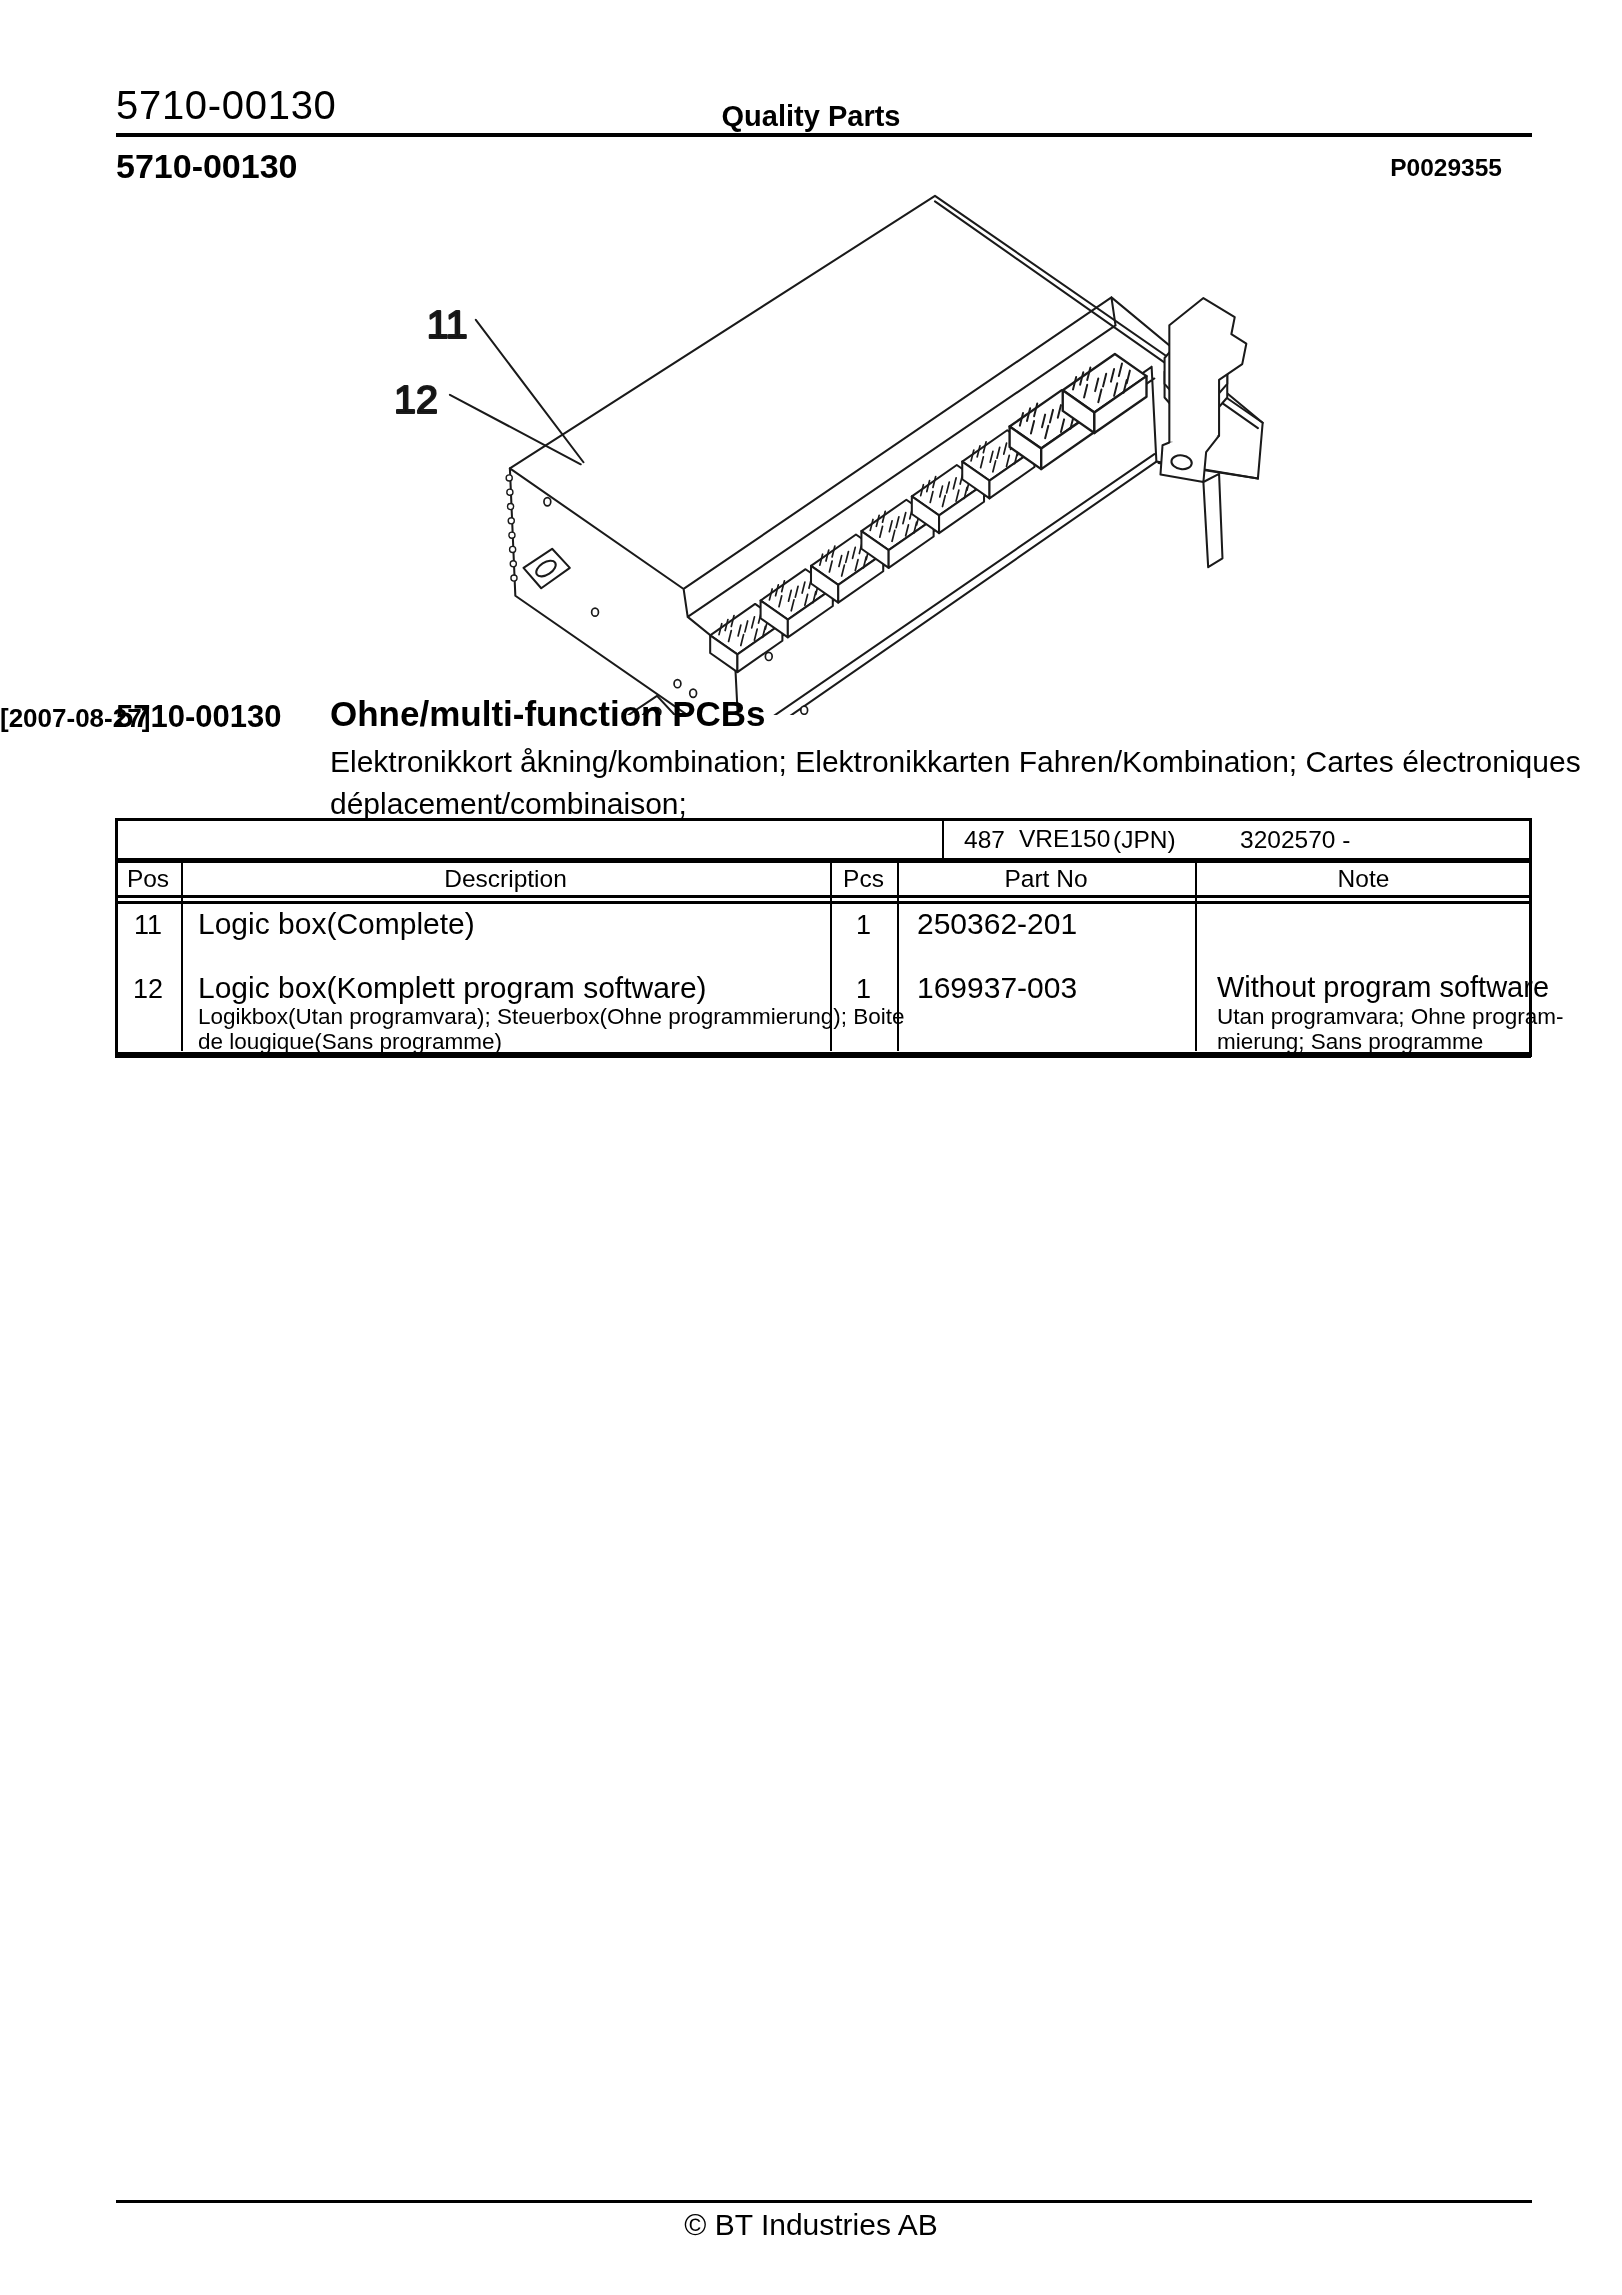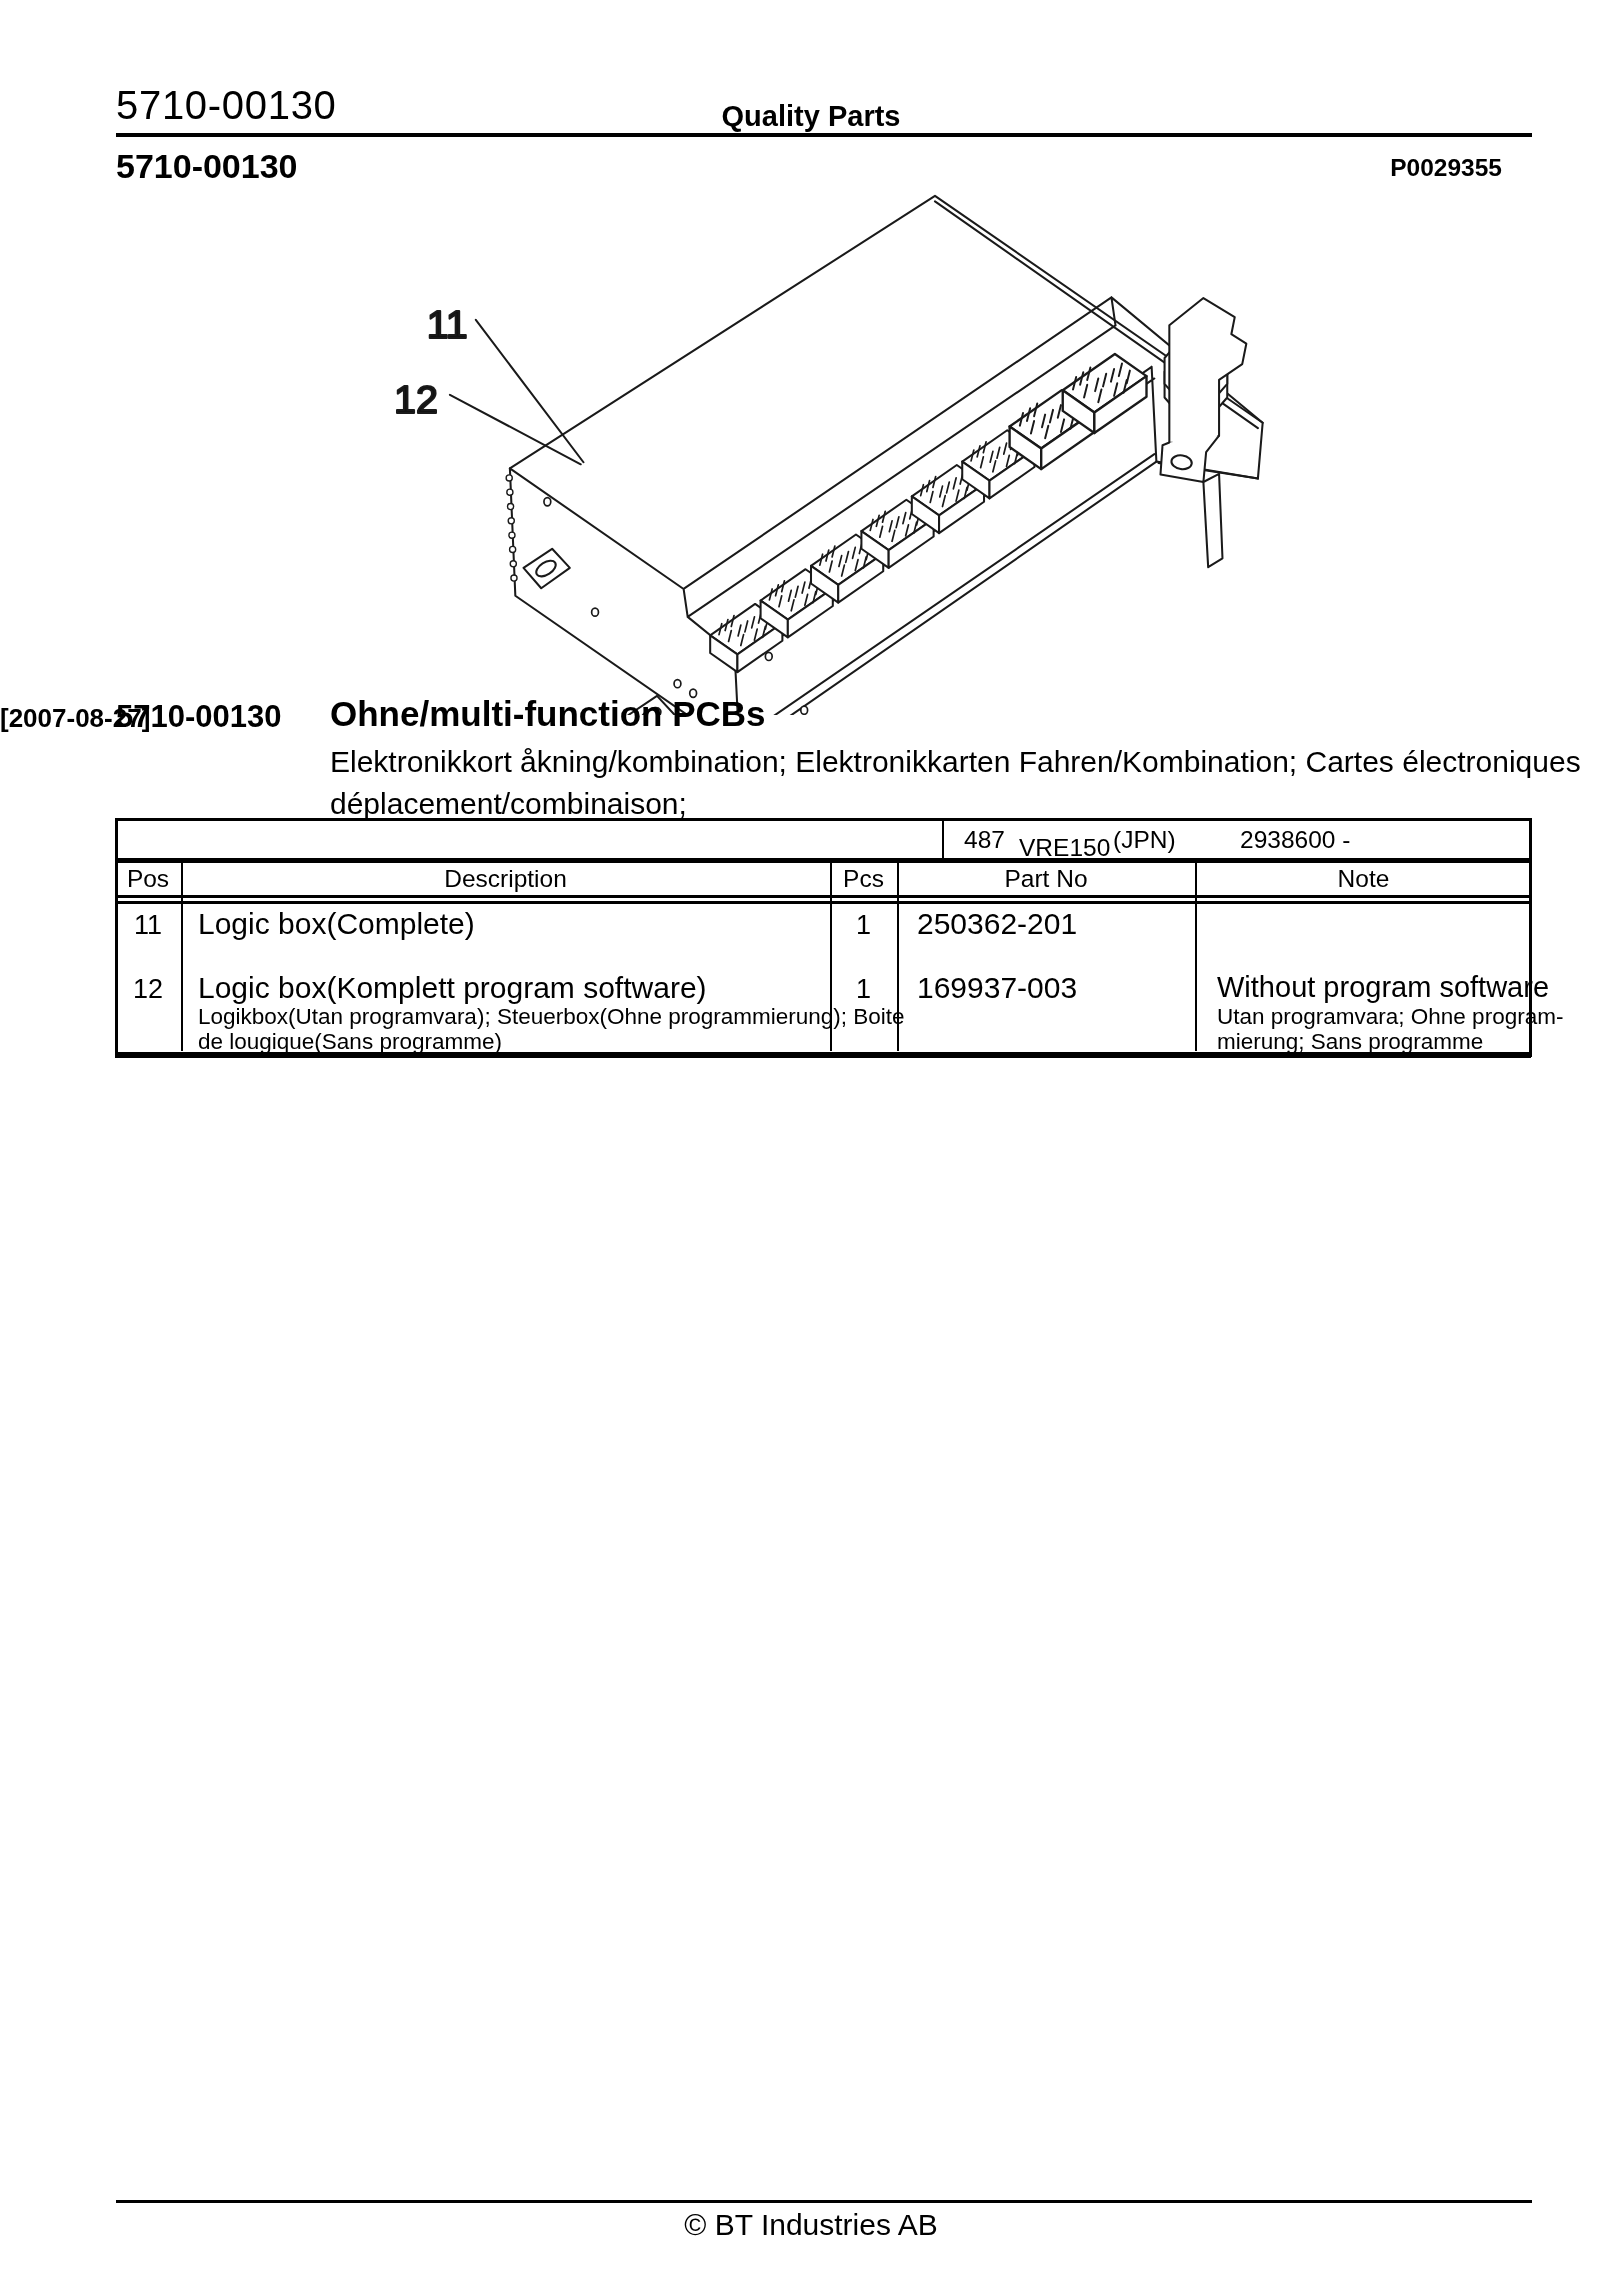--- a/index.html
+++ b/index.html
@@ -171,23 +171,23 @@
 
   <div class="vline" style="left:0;top:0;width:2.7px;height:239px;"></div>
   <div class="vline" style="left:1414px;top:0;width:2.7px;height:239px;"></div>
   <div class="vline" style="left:827px;top:2.7px;width:2px;height:37px;"></div>
   <div class="vline" style="left:66px;top:44px;width:2px;height:189px;"></div>
   <div class="vline" style="left:715px;top:44px;width:2px;height:189px;"></div>
   <div class="vline" style="left:782px;top:44px;width:2px;height:189px;"></div>
   <div class="vline" style="left:1080px;top:44px;width:2px;height:189px;"></div>
 
   <div class="txt model-cell nowrap" style="left:849px;top:2.7px;">487</div>
-  <div class="txt model-cell nowrap" style="left:904px;top:11px;">VRE150</div>
+  <div class="txt model-cell nowrap" style="left:904px;top:2px;">VRE150</div>
   <div class="txt model-cell nowrap" style="left:998px;top:2.7px;">(JPN)</div>
-  <div class="txt model-cell nowrap" style="left:1125px;top:2.7px;">2938600 -</div>
+  <div class="txt model-cell nowrap" style="left:1125px;top:2.7px;">3202570 -</div>
 
   <div class="txt th" style="left:0;top:44px;width:66px;">Pos</div>
   <div class="txt th" style="left:68px;top:44px;width:645px;">Description</div>
   <div class="txt th" style="left:715px;top:44px;width:67px;">Pcs</div>
   <div class="txt th" style="left:784px;top:44px;width:294px;">Part No</div>
   <div class="txt th" style="left:1082px;top:44px;width:333px;">Note</div>
 
   <div class="txt" style="left:0;top:86px;width:1416px;height:148px;">
 
     <div class="txt posn" style="left:0;top:6.1px;">11</div>

